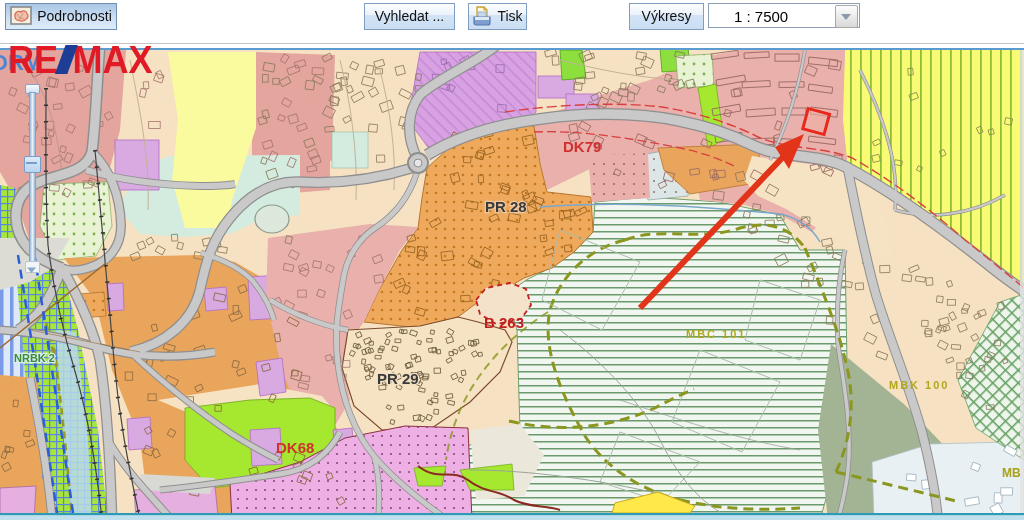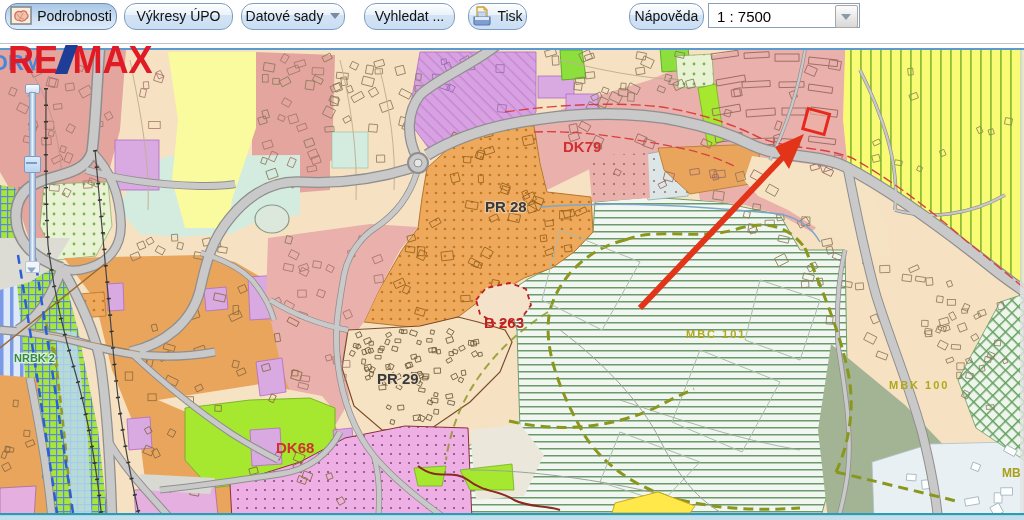--- a/index.html
+++ b/index.html
@@ -1,28 +1,28 @@
 <!DOCTYPE html>
 <html><head><meta charset="utf-8">
 <style>
 html,body { margin:0; padding:0; background:#ffffff; }
 #stage { position:relative; width:1024px; height:520px; overflow:hidden;
   font-family:"Liberation Sans", sans-serif; }
 .tbtn { position:absolute; top:3px; height:25px; line-height:25px; text-align:center;
-  border:1px solid #7f9dbf; border-radius:12px; font-size:14px; color:#111;
+  border:1px solid #7f9dbf; border-radius:0; font-size:14px; color:#111;
   background:linear-gradient(#fdfeff, #e9f1fa 45%, #d3e3f5 46%, #cadef3);
   box-shadow:inset 0 1px 0 #ffffff; white-space:nowrap; }
 .tbtn.active { background:linear-gradient(#a8c6e4, #c2d8f0 40%, #d4e4f6 70%, #dcebf8);
   border-color:#6f8fb5; box-shadow:none; }
 .darr { display:inline-block; margin-left:7px; width:0; height:0; vertical-align:2px;
   border-left:5px solid transparent; border-right:5px solid transparent;
   border-top:6px solid #7a8aa0; }
 #combo { position:absolute; left:708px; top:3px; width:152px; height:25px;
   border:1px solid #8aa0b8; background:#ffffff; font-size:15px; line-height:25px;
-  padding-left:8px; box-sizing:border-box; color:#000; }
+  padding-left:25px; box-sizing:border-box; color:#000; }
 #combobtn { position:absolute; right:1px; top:1px; width:21px; height:21px;
   background:linear-gradient(#fdfdfd,#d8d8d8); border:1px solid #a8a8a8; border-radius:2px; }
 #combobtn:after { content:""; position:absolute; left:5px; top:8px; width:0; height:0;
   border-left:5px solid transparent; border-right:5px solid transparent;
   border-top:6px solid #8a9aa8; }
 #logo { position:absolute; left:8px; top:41px; z-index:5; font-weight:bold;
   font-size:38px; line-height:38px; letter-spacing:0px; color:#e01b25; white-space:nowrap;
   transform:scaleX(0.95); transform-origin:left top; }
 #logo .sl { display:inline-block; width:13px; height:29px; background:#1e3d96;
   transform:skewX(-21deg); margin:0 0px 0 2px; vertical-align:-1px; }
@@ -715,31 +715,29 @@
 <rect x="0" y="513" width="1024" height="2.5" fill="#2e9ab5"></rect>
 <rect x="0" y="515.5" width="1024" height="4.5" fill="#bfe0ec"></rect>
   </svg>
   <div id="bluetxt">DRM</div>
   <div id="logo">RE<span class="sl"></span>MAX</div>
   <div class="tbtn active" style="left:5px;width:110px"><svg width="22" height="19" viewBox="0 0 22 19" style="vertical-align:-4px;margin-right:5px">
         <rect x="1" y="1" width="20" height="17" fill="#f5efe2" stroke="#8a8a8a" stroke-width="1.6"></rect>
         <path d="M5,11 C4,7 8,4 11,6 C13,4 17,5 17,8 C19,9 18,12 16,13 C15,15 11,16 9,14 C7,15 5,13 5,11 Z" fill="#f0c0a8" stroke="#d86858" stroke-width="1.2"></path>
         <path d="M7,8 l3,4 M13,7 l-3,6 M10,12 l4,1" stroke="#c88878" stroke-width="0.8"></path>
       </svg>Podrobnosti</div>
-    <div class="tbtn" style="left:124px;width:107px">Výkresy ÚPO</div>
-    <div class="tbtn" style="left:241px;width:102px">Datové sady<span class="darr"></span></div>
     <div class="tbtn" style="left:364px;width:89px">Vyhledat ...</div>
     <div class="tbtn" style="left:468px;width:57px"><svg width="20" height="20" viewBox="0 0 20 20" style="vertical-align:-5px;margin-right:5px">
         <path d="M5,1 h7 l3,3 v6 h-10 z" fill="#fdf6dc" stroke="#c8a030" stroke-width="1.3"></path>
         <path d="M12,1 l0,3 3,0" fill="#e8c050" stroke="#c8a030" stroke-width="1"></path>
         <rect x="6" y="6" width="8" height="8" fill="#c5d8ee" stroke="#9ab0cc" stroke-width="1"></rect>
         <path d="M2,11 h16 v6 a2,2 0 0 1 -2,2 h-12 a2,2 0 0 1 -2,-2 z" fill="#7e9ecf" stroke="#5a7ab0" stroke-width="1.2"></path>
         <rect x="3" y="11" width="14" height="3" fill="#dce8f4"></rect>
       </svg>Tisk</div>
-    <div class="tbtn" style="left:629px;width:73px">Nápověda</div>
+    <div class="tbtn" style="left:629px;width:73px">Výkresy</div>
   <div id="combo">1 : 7500<div id="combobtn"></div></div>
 
   <div class="sld" style="left:25px;top:84px;width:13px;height:8px;background:linear-gradient(#f8fbff,#cfe0f2);border:1px solid #8aa0c0;border-radius:2px"></div>
   <div class="sld" style="left:25px;top:84px;width:13px;height:8px;"><svg width="13" height="8">
         <polygon points="6.5,1.5 11,6.5 2,6.5" fill="#7a9cc8"></polygon>
       </svg></div>
   <div class="sld" style="left:29px;top:92px;width:5px;height:168px;background:linear-gradient(90deg,#9ab8d8,#e8f2fc 50%,#9ab8d8);border:1px solid #8aa0c0"></div>
   <div class="sld" style="left:24px;top:156px;width:15px;height:15px;background:linear-gradient(#dcebf8,#b8d4ee);border:1px solid #7a9cc8;border-radius:2px"></div>
   <div class="sld" style="left:26px;top:162px;width:11px;height:2px;background:#7a9cc8"></div>
   <div class="sld" style="left:25px;top:261px;width:13px;height:10px;background:#f2f5f8;border:1px solid #b8c4d0;border-radius:2px"></div>

